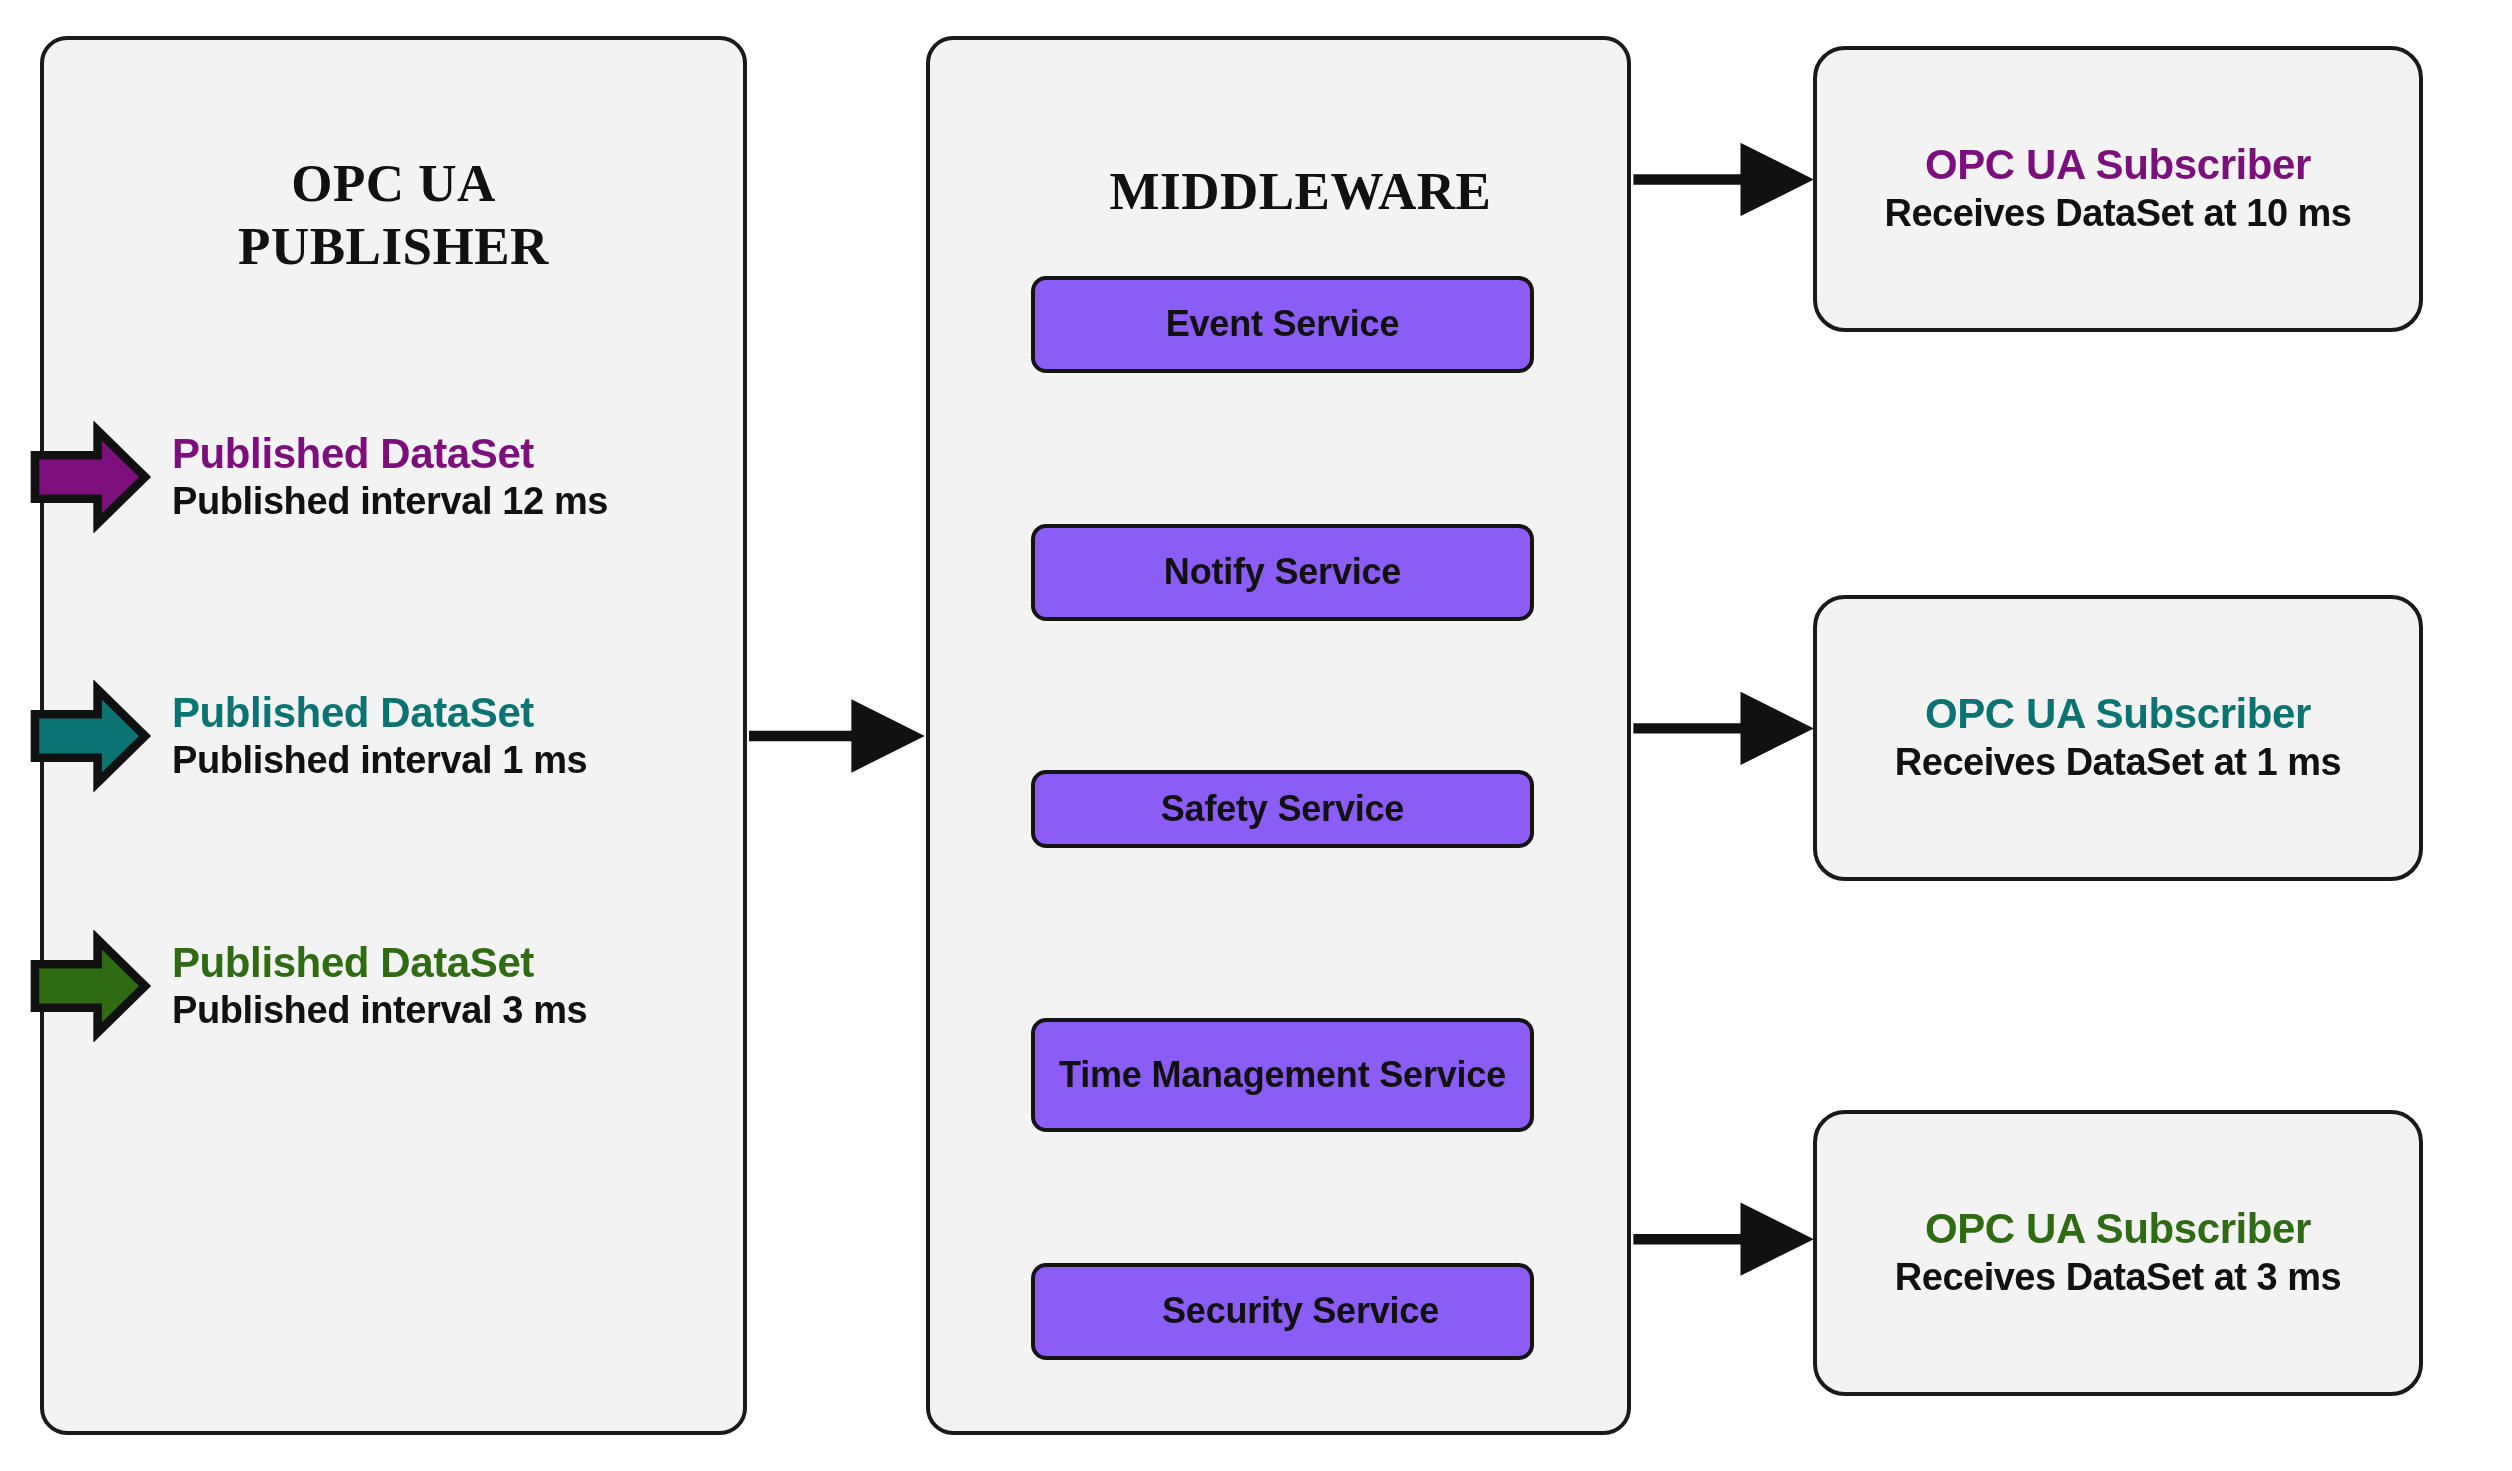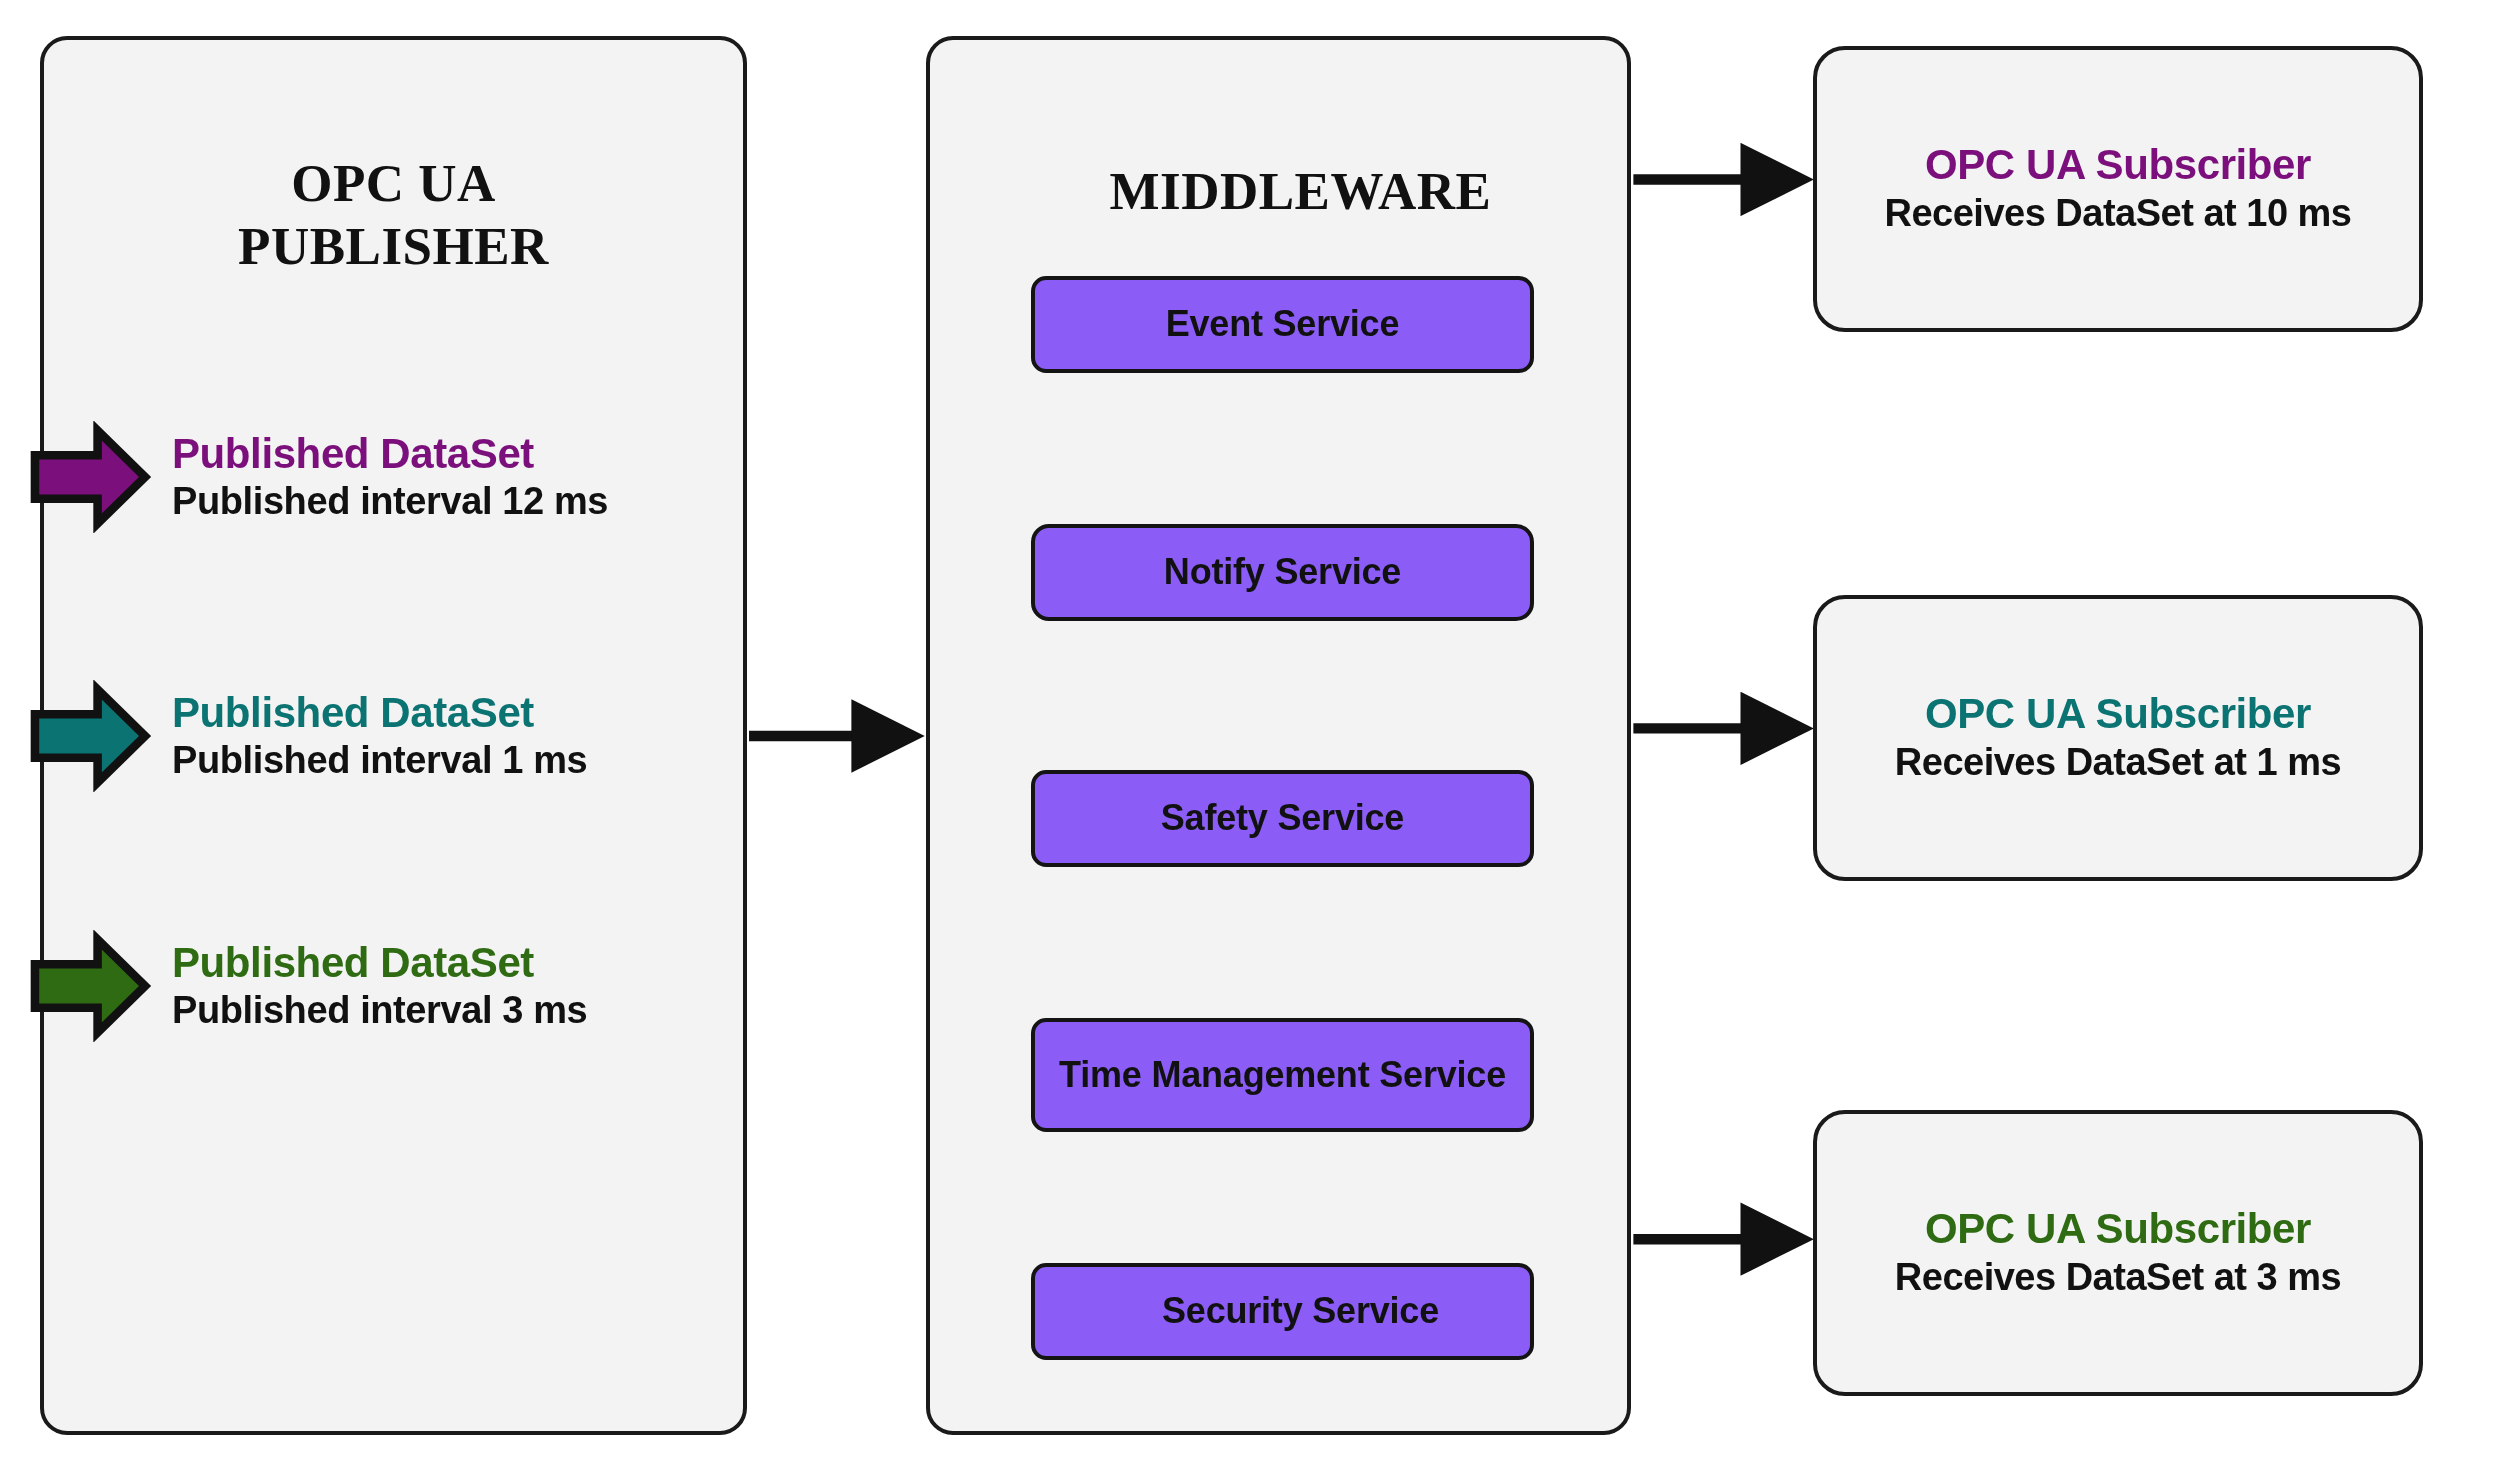--- a/index.html
+++ b/index.html
@@ -200,25 +200,25 @@
   </div>
 
   <div class="panel" id="middleware-panel">
     <div class="panel-title" id="middleware-title">MIDDLEWARE</div>
   </div>
 
   <div class="service-box" style="top:276px;height:97px;">
     <span class="service-label">Event Service</span>
   </div>
 
-  <div class="service-box" style="top:524px;height:97px;border-radius:18px;">
+  <div class="service-box" style="top:524px;height:97px;">
     <span class="service-label">Notify Service</span>
   </div>
 
-  <div class="service-box" style="top:770px;height:97px;">
+  <div class="service-box" style="top:770px;height:78px;">
     <span class="service-label">Safety Service</span>
   </div>
 
   <div class="service-box" style="top:1018px;height:114px;">
     <span class="service-label">Time Management Service</span>
   </div>
 
   <div class="service-box" style="top:1263px;height:97px;padding-left:36px;">
     <span class="service-label">Security Service</span>
   </div>

